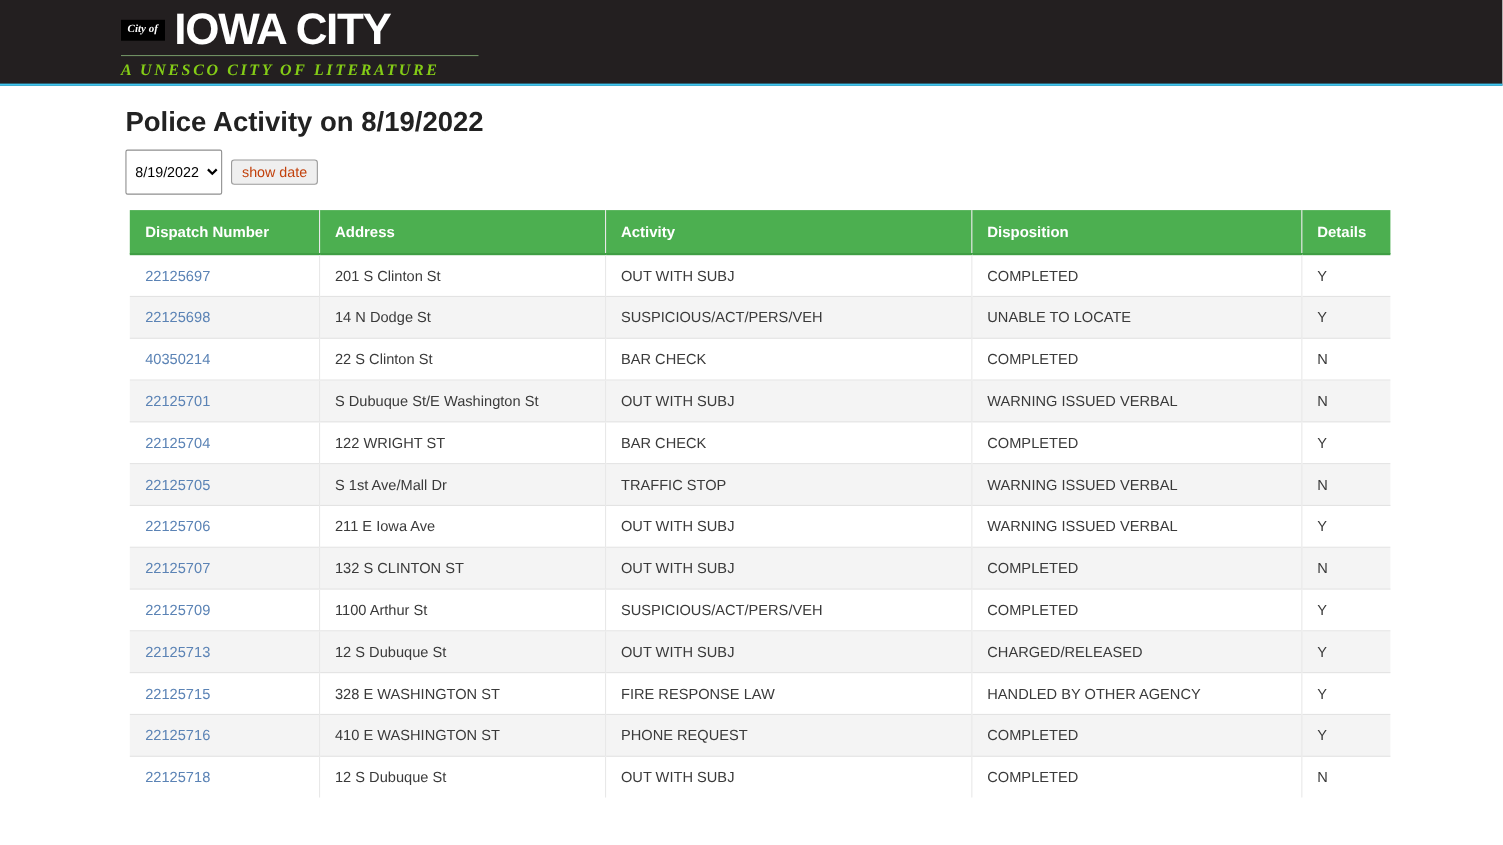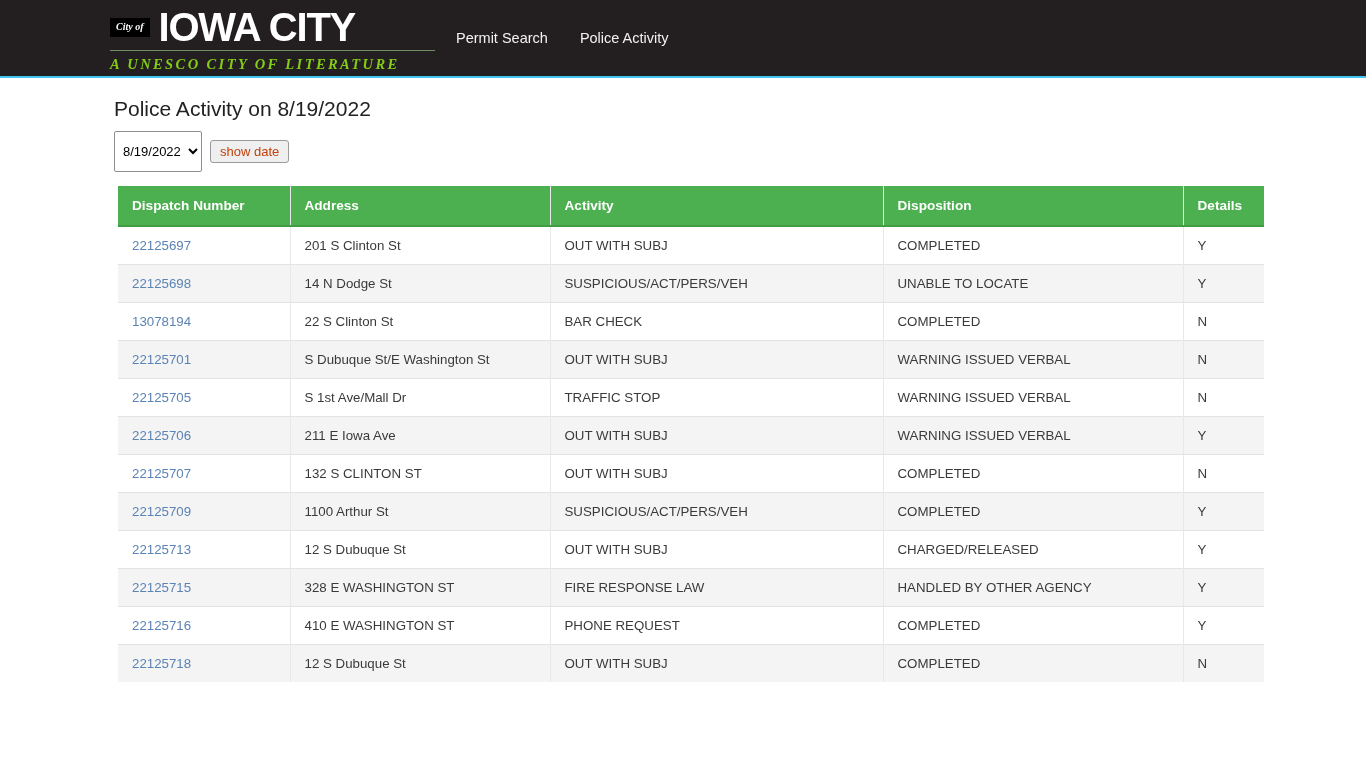--- a/index.html
+++ b/index.html
@@ -87,22 +87,22 @@
     text-decoration: none;
     white-space: nowrap;
     cursor: pointer;
   }
 
   
   .content {
     padding: 0 0 0 112px;
   }
   .page-title {
-    font-size: 21px;
-    font-weight: normal;
+    font-size: 25px;
+    font-weight: bold;
     color: #222222;
     margin: 18px 0 10px 2px;
     line-height: 1.2;
   }
 
   .controls {
     display: flex;
     align-items: center;
     gap: 8px;
     margin: 0 0 14px 2px;
@@ -179,24 +179,20 @@
 <body>
 
 <div class="navbar">
   <div class="brand">
     <div class="brand-top">
       <span class="city-of-badge">City of</span>
       <span class="wordmark">IOWA CITY</span>
     </div>
     <div class="brand-rule"></div>
     <div class="tagline">A UNESCO CITY OF LITERATURE</div>
-  </div>
-  <div class="nav-links">
-    <a class="nav-link" href="#">Permit Search</a>
-    <a class="nav-link" href="#">Police Activity</a>
   </div>
 </div>
 
 <div class="content">
 
   <h1 class="page-title">Police Activity on 8/19/2022</h1>
 
   <div class="controls">
     <select class="date-select">
       <option>8/19/2022</option>
@@ -231,32 +227,39 @@
             <td>Y</td>
           </tr>
           <tr>
             <td class="dispatch"><a href="#">22125698</a></td>
             <td>14 N Dodge St</td>
             <td>SUSPICIOUS/ACT/PERS/VEH</td>
             <td>UNABLE TO LOCATE</td>
             <td>Y</td>
           </tr>
           <tr>
-            <td class="dispatch"><a href="#">13078194</a></td>
+            <td class="dispatch"><a href="#">40350214</a></td>
             <td>22 S Clinton St</td>
             <td>BAR CHECK</td>
             <td>COMPLETED</td>
             <td>N</td>
           </tr>
           <tr>
             <td class="dispatch"><a href="#">22125701</a></td>
             <td>S Dubuque St/E Washington St</td>
             <td>OUT WITH SUBJ</td>
             <td>WARNING ISSUED VERBAL</td>
             <td>N</td>
+          </tr>
+          <tr>
+            <td class="dispatch"><a href="#">22125704</a></td>
+            <td>122 WRIGHT ST</td>
+            <td>BAR CHECK</td>
+            <td>COMPLETED</td>
+            <td>Y</td>
           </tr>
           <tr>
             <td class="dispatch"><a href="#">22125705</a></td>
             <td>S 1st Ave/Mall Dr</td>
             <td>TRAFFIC STOP</td>
             <td>WARNING ISSUED VERBAL</td>
             <td>N</td>
           </tr>
           <tr>
             <td class="dispatch"><a href="#">22125706</a></td>

